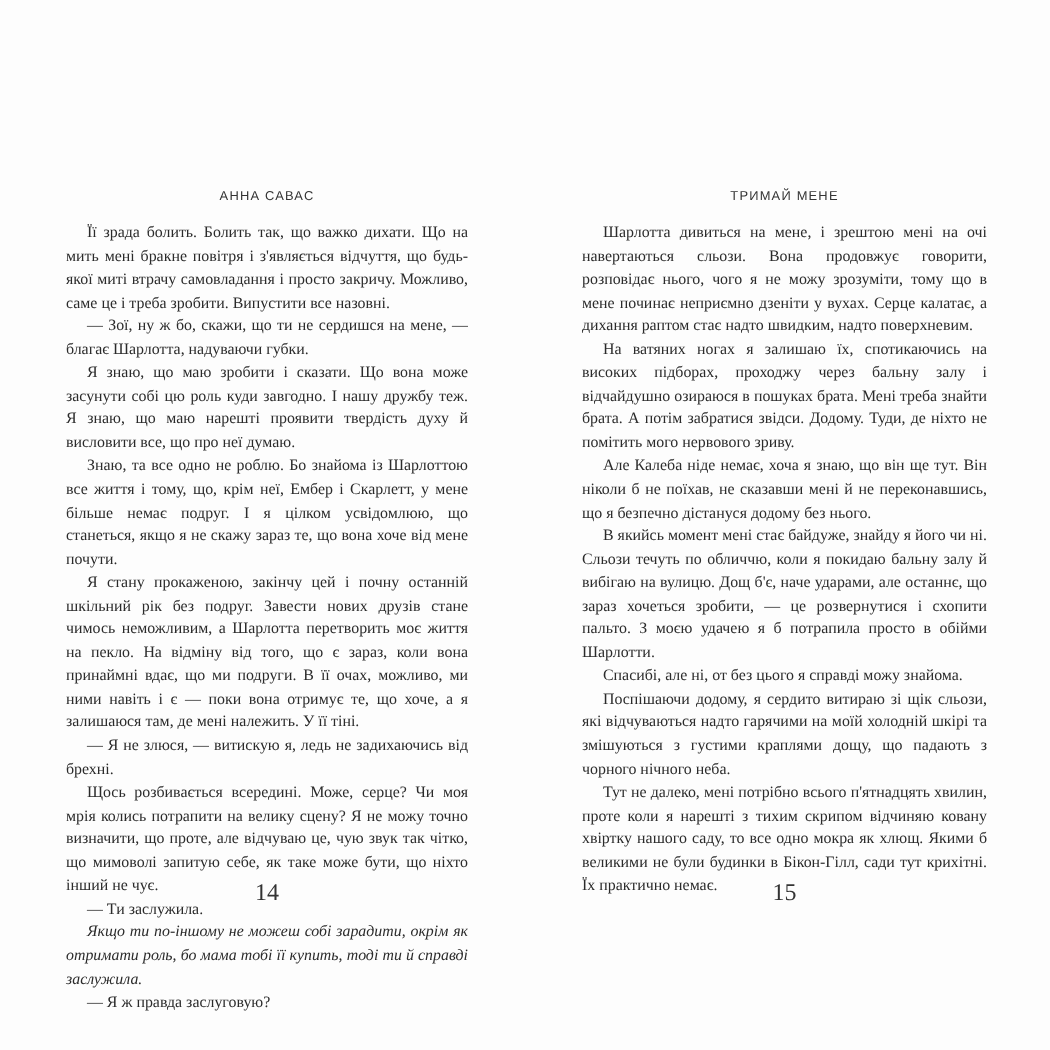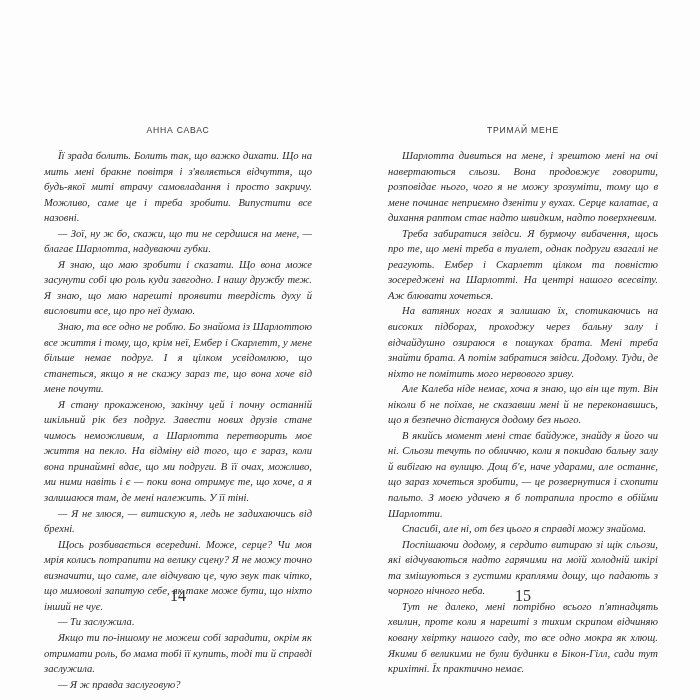--- a/index.html
+++ b/index.html
@@ -45,21 +45,20 @@
     top: 148px;
     left: 0; right: 0;
     font-size: 10.6px;
     line-height: 15.55px;
     text-align: justify;
     hyphens: manual;
   }
   .body-text p {
     margin: 0;
     text-indent: 14px;
-    font-style: italic;
   }
   .body-text p.italic { font-style: italic; }
   .folio {
     position: absolute;
     top: 587px;
     left: 0; right: 0;
     text-align: center;
     font-size: 16px;
     color: #333;
   }
@@ -71,33 +70,32 @@
 
   <div class="page left">
     <div class="running-head">АННА САВАС</div>
     <div class="body-text">
       <p>Її зрада болить. Болить так, що важко дихати. Що на мить мені бракне повітря і з'являється відчуття, що будь-якої миті втрачу самовладання і просто закричу. Можливо, саме це і треба зробити. Випустити все назовні.</p>
       <p>— Зої, ну ж бо, скажи, що ти не сердишся на мене, — благає Шарлотта, надуваючи губки.</p>
       <p>Я знаю, що маю зробити і сказати. Що вона може засунути собі цю роль куди завгодно. І нашу дружбу теж. Я знаю, що маю нарешті проявити твердість духу й висловити все, що про неї думаю.</p>
       <p>Знаю, та все одно не роблю. Бо знайома із Шарлоттою все життя і тому, що, крім неї, Ембер і Скарлетт, у мене більше немає подруг. І я цілком усвідомлюю, що станеться, якщо я не скажу зараз те, що вона хоче від мене почути.</p>
       <p>Я стану прокаженою, закінчу цей і почну останній шкільний рік без подруг. Завести нових друзів стане чимось неможливим, а Шарлотта перетворить моє життя на пекло. На відміну від того, що є зараз, коли вона принаймні вдає, що ми подруги. В її очах, можливо, ми ними навіть і є — поки вона отримує те, що хоче, а я залишаюся там, де мені належить. У її тіні.</p>
       <p>— Я не злюся, — витискую я, ледь не задихаючись від брехні.</p>
-      <p>Щось розбивається всередині. Може, серце? Чи моя мрія колись потрапити на велику сцену? Я не можу точно визначити, що саме, але відчуваю це, чую звук так чітко, що мимоволі запитую себе, як таке може бути, що ніхто інший не чує.</p>
+      <p>Щось розбивається всередині. Може, серце? Чи моя мрія колись потрапити на велику сцену? Я не можу точно визначити, що проте, але відчуваю це, чую звук так чітко, що мимоволі запитую себе, як таке може бути, що ніхто інший не чує.</p>
       <p>— Ти заслужила.</p>
       <p class="italic">Якщо ти по-іншому не можеш собі зарадити, окрім як отримати роль, бо мама тобі її купить, тоді ти й справді заслужила.</p>
       <p>— Я ж правда заслуговую?</p>
     </div>
     <div class="folio">14</div>
   </div>
 
   <div class="page right">
     <div class="running-head">ТРИМАЙ МЕНЕ</div>
     <div class="body-text">
       <p>Шарлотта дивиться на мене, і зрештою мені на очі навертаються сльози. Вона продовжує говорити, розповідає нього, чого я не можу зрозуміти, тому що в мене починає неприємно дзеніти у вухах. Серце калатає, а дихання раптом стає надто швидким, надто поверхневим.</p>
-      <p>Треба забиратися звідси. Я бурмочу вибачення, щось про те, що мені треба в туалет, однак подруги взагалі не реагують. Ембер і Скарлетт цілком та повністю зосереджені на Шарлотті. На центрі нашого всесвіту. Аж блювати хочеться.</p>
       <p>На ватяних ногах я залишаю їх, спотикаючись на високих підборах, проходжу через бальну залу і відчайдушно озираюся в пошуках брата. Мені треба знайти брата. А потім забратися звідси. Додому. Туди, де ніхто не помітить мого нервового зриву.</p>
       <p>Але Калеба ніде немає, хоча я знаю, що він ще тут. Він ніколи б не поїхав, не сказавши мені й не переконавшись, що я безпечно дістануся додому без нього.</p>
       <p>В якийсь момент мені стає байдуже, знайду я його чи ні. Сльози течуть по обличчю, коли я покидаю бальну залу й вибігаю на вулицю. Дощ б'є, наче ударами, але останнє, що зараз хочеться зробити, — це розвернутися і схопити пальто. З моєю удачею я б потрапила просто в обійми Шарлотти.</p>
       <p>Спасибі, але ні, от без цього я справді можу знайома.</p>
       <p>Поспішаючи додому, я сердито витираю зі щік сльози, які відчуваються надто гарячими на моїй холодній шкірі та змішуються з густими краплями дощу, що падають з чорного нічного неба.</p>
       <p>Тут не далеко, мені потрібно всього п'ятнадцять хвилин, проте коли я нарешті з тихим скрипом відчиняю ковану хвіртку нашого саду, то все одно мокра як хлющ. Якими б великими не були будинки в Бікон-Гілл, сади тут крихітні. Їх практично немає.</p>
     </div>
     <div class="folio">15</div>
   </div>
 

